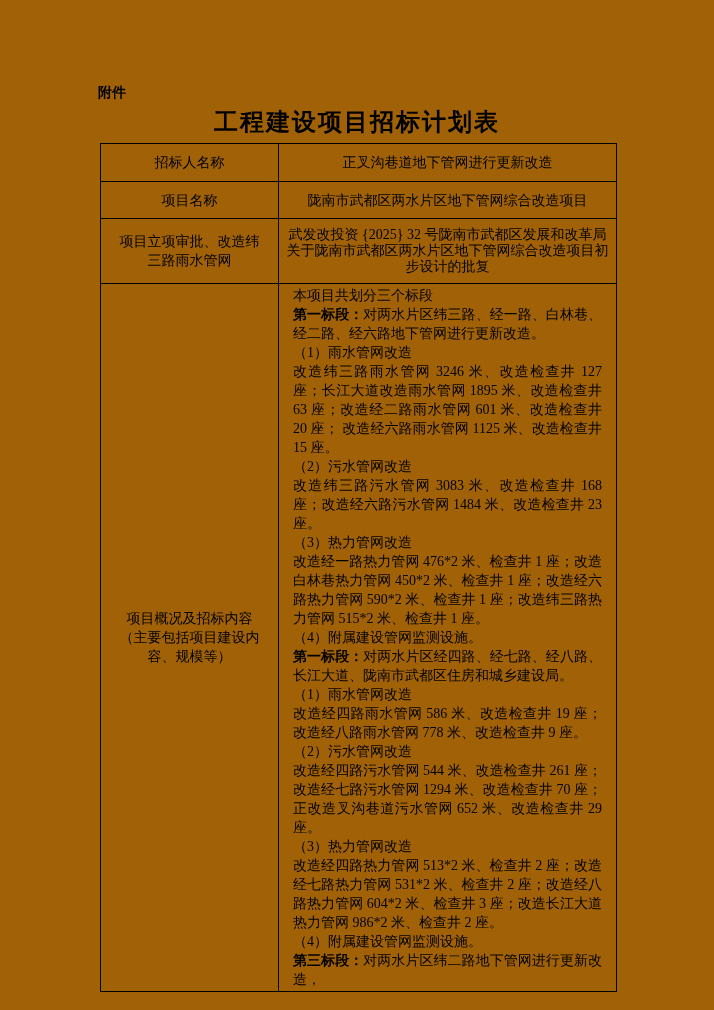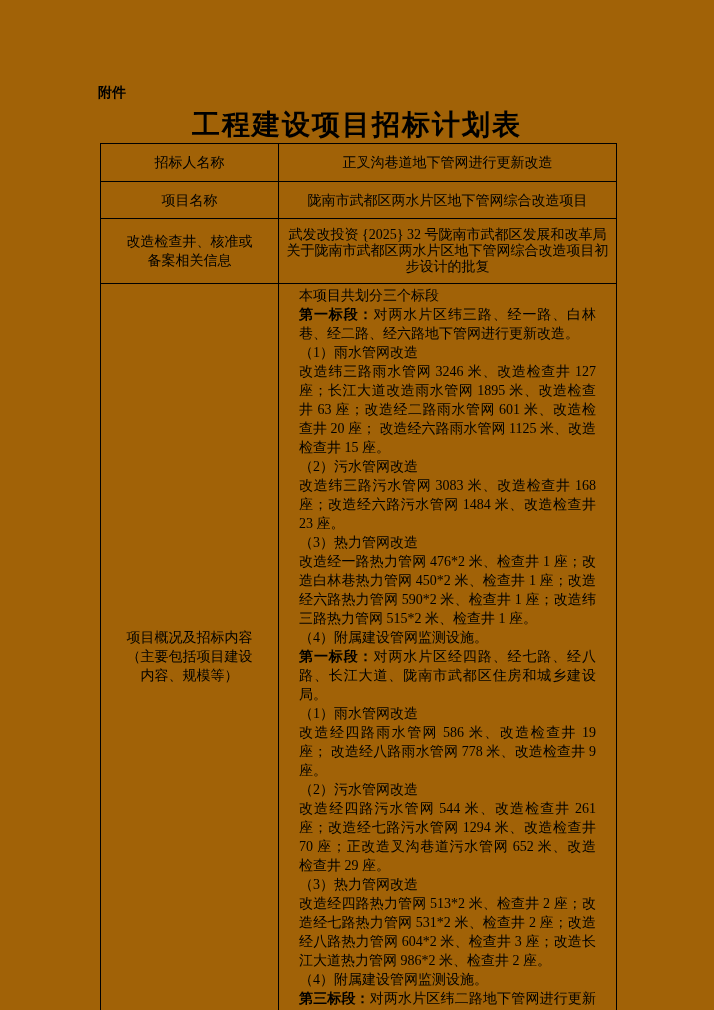--- a/index.html
+++ b/index.html
@@ -23,37 +23,37 @@
     font-size: 14px;
     font-weight: bold;
   }
   .doc-title {
     position: absolute;
     left: 0;
     top: 106px;
     width: 714px;
     margin: 0;
     text-align: center;
-    font-size: 28px;
+    font-size: 24px;
     font-weight: bold;
     letter-spacing: 2px;
   }
   table.tender-table {
     position: absolute;
     left: 100px;
     top: 143px;
     width: 517px;
     border-collapse: collapse;
     table-layout: fixed;
   }
   table.tender-table td {
     border: 1px solid #000000;
     font-size: 14px;
     vertical-align: middle;
-    padding: 2px 20px;
+    padding: 2px 14px;
   }
   td.cell-label {
     width: 178px;
     text-align: center;
     line-height: 19px;
   }
   td.cell-value {
     text-align: center;
     line-height: 19px;
   }
@@ -88,21 +88,21 @@
     <tbody>
       <tr class="r-bidder">
         <td class="cell-label">招标人名称</td>
         <td class="cell-value">正叉沟巷道地下管网进行更新改造</td>
       </tr>
       <tr class="r-project">
         <td class="cell-label">项目名称</td>
         <td class="cell-value">陇南市武都区两水片区地下管网综合改造项目</td>
       </tr>
       <tr class="r-approval">
-        <td class="cell-label">改造检查井、核准或备案相关信息</td>
+        <td class="cell-label">项目立项审批、改造纬三路雨水管网</td>
         <td class="cell-value">武发改投资 {2025} 32 号陇南市武都区发展和改革局关于陇南市武都区两水片区地下管网综合改造项目初步设计的批复</td>
       </tr>
       <tr class="r-overview">
         <td class="cell-label">项目概况及招标内容（主要包括项目建设内容、规模等）</td>
         <td class="cell-overview">
             <div class="para"><span>本项目共划分三个标段</span></div>
             <div class="para"><span class="bold">第一标段：</span><span>对两水片区纬三路、经一路、白林巷、经二路、经六路地下管网进行更新改造。</span></div>
             <div class="para"><span>（1）雨水管网改造</span></div>
             <div class="para"><span>改造纬三路雨水管网 3246 米、改造检查井 127 座；长江大道改造雨水管网 1895 米、改造检查井 63 座；改造经二路雨水管网 601 米、改造检查井 20 座； 改造经六路雨水管网 1125 米、改造检查井 15 座。</span></div>
             <div class="para"><span>（2）污水管网改造</span></div>

